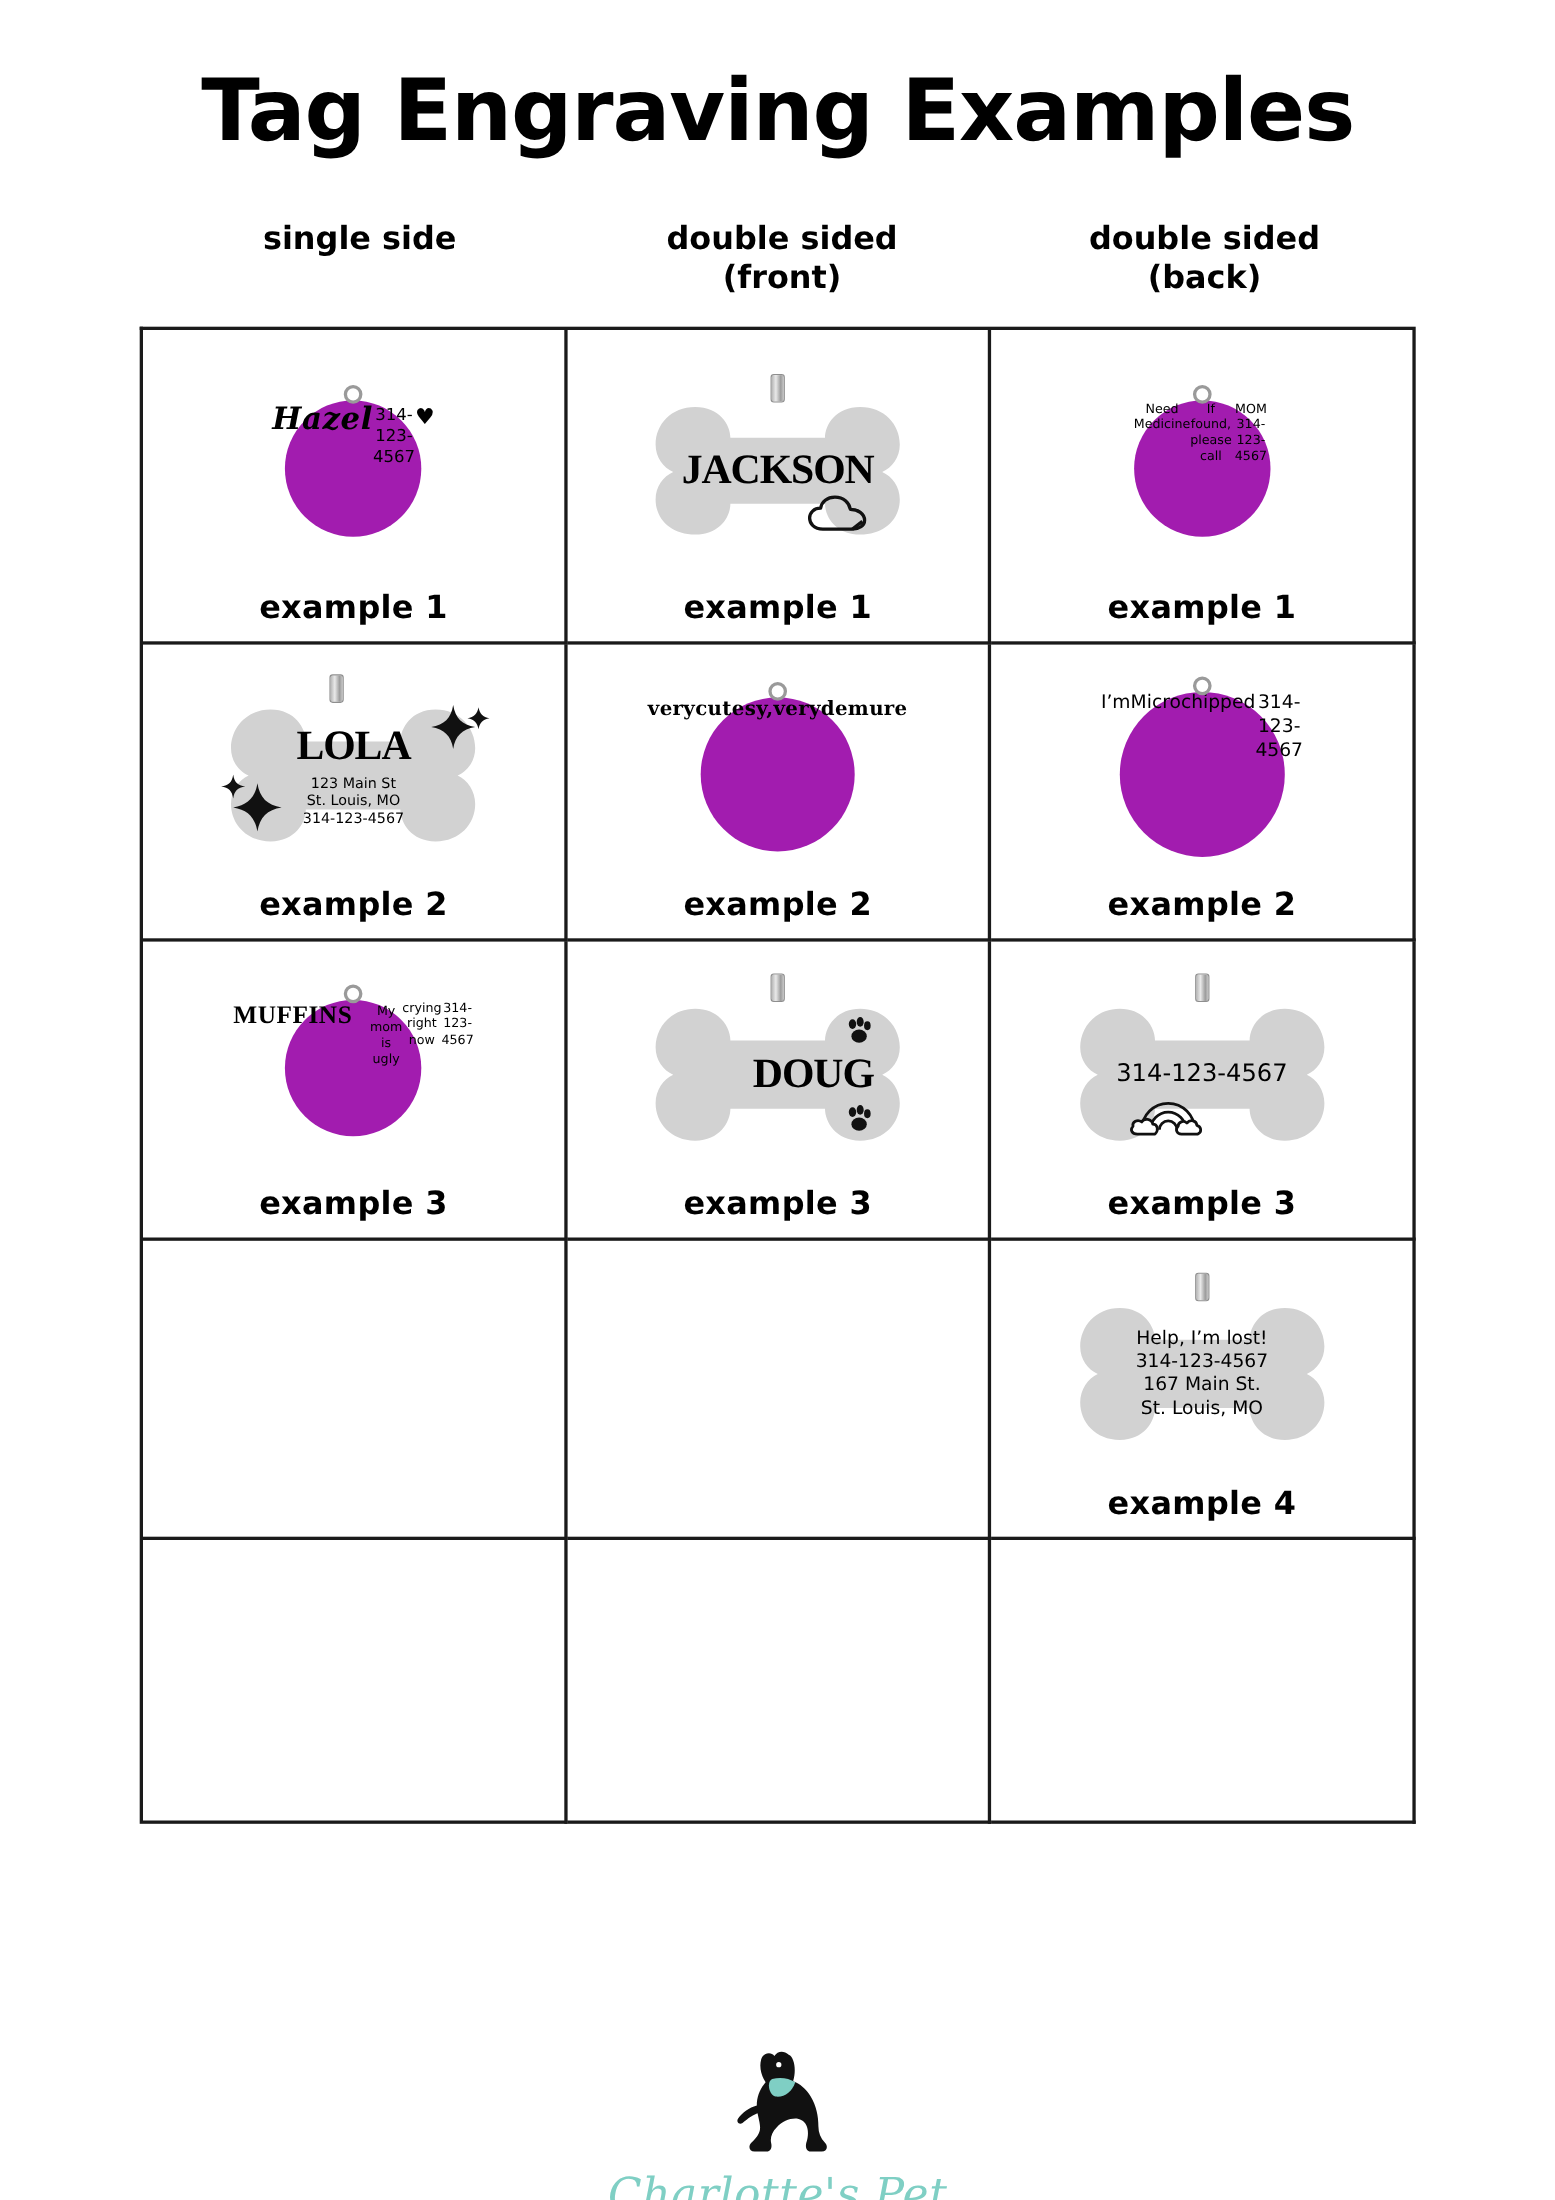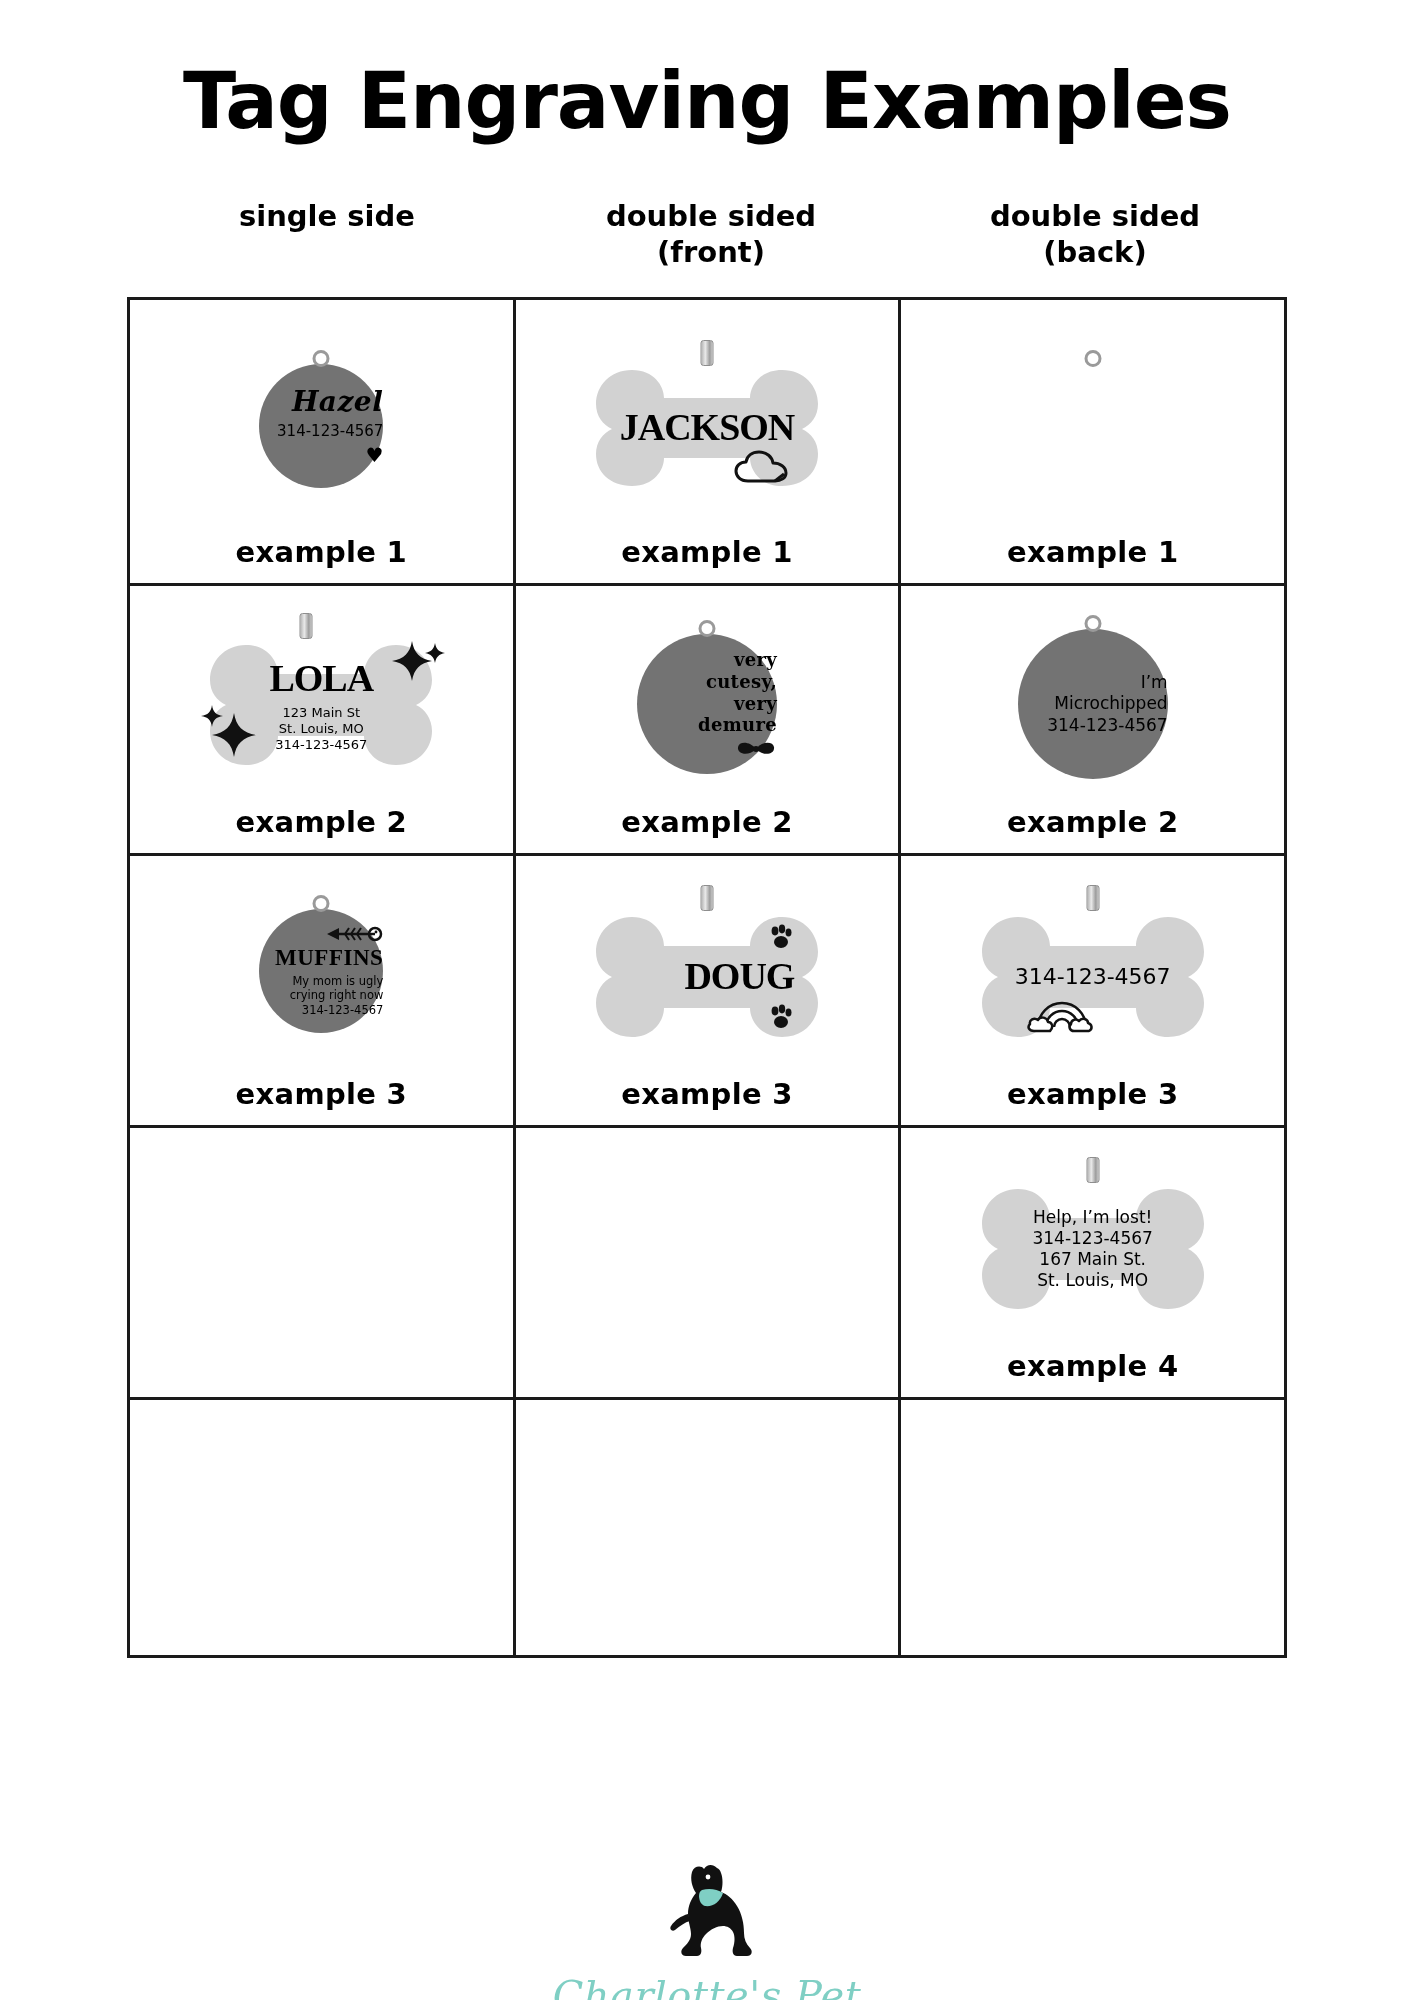--- a/index.html
+++ b/index.html
@@ -108,25 +108,24 @@
   }
   .ring-bar {
     width: 13px; height: 26px;
     background: linear-gradient(90deg,#b5b5b5 0%, #e9e9e9 35%, #9c9c9c 75%, #c9c9c9 100%);
     border: 1px solid #8e8e8e;
     border-radius: 3px;
   }
 
   .circle-tag {
     width: 124px; height: 124px;
-    background: #737373;
+    background: #a21caf;
     border-radius: 50%;
     display: flex;
-    flex-direction: column;
-    align-items: flex-end;
+    align-items: flex-start;
     justify-content: center;
     text-align: center;
     line-height: 1.18;
   }
   .circle-tag.lg { width: 140px; height: 140px; }
   .circle-tag.xl { width: 150px; height: 150px; }
 
   .bone-tag {
     width: 230px; height: 136px;
     position: relative;
@@ -264,20 +263,25 @@
         </div>
         <div class="cell-caption">example 1</div>
       </div>
 
       <div class="cell r1">
         <div class="tag-wrap">
           <div class="tag" style="width:124px;height:140px;">
             <div class="ring" style="top:0;">
                 <div class="ring-circle"></div>
               </div>
+            <div class="circle-tag" style="position:absolute;top:14px;left:0;">
+              <div class="tag-line xs">Need Medicine</div>
+              <div class="tag-line xs">If found, please call</div>
+              <div class="tag-line xs">MOM 314-123-4567</div>
+            </div>
           </div>
         </div>
         <div class="cell-caption">example 1</div>
       </div>
     </div>
 
     <div class="grid-row">
 
       <div class="cell r2">
         <div class="tag-wrap">

